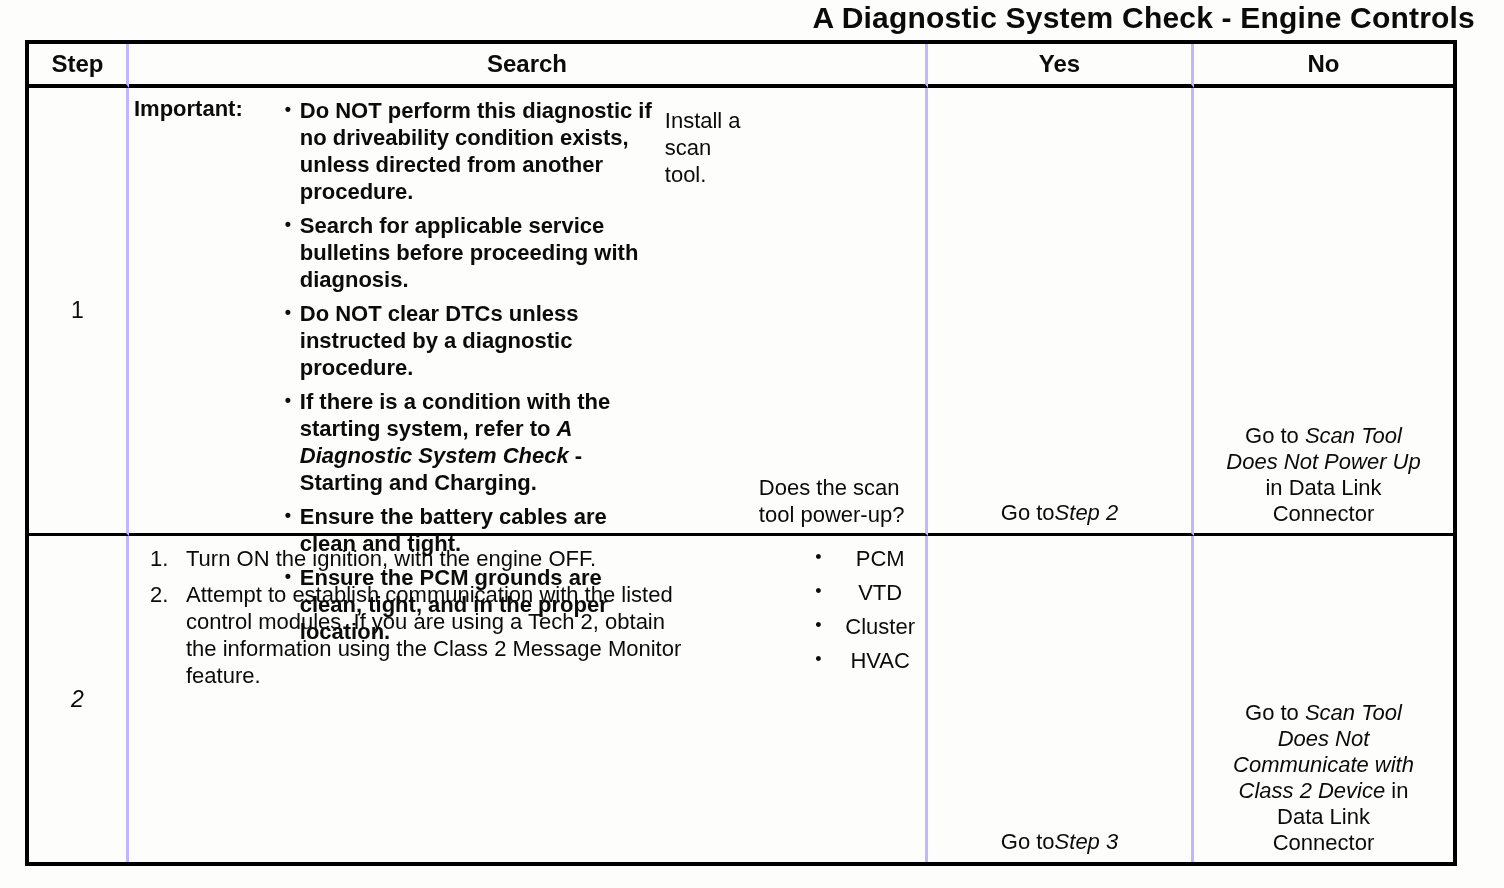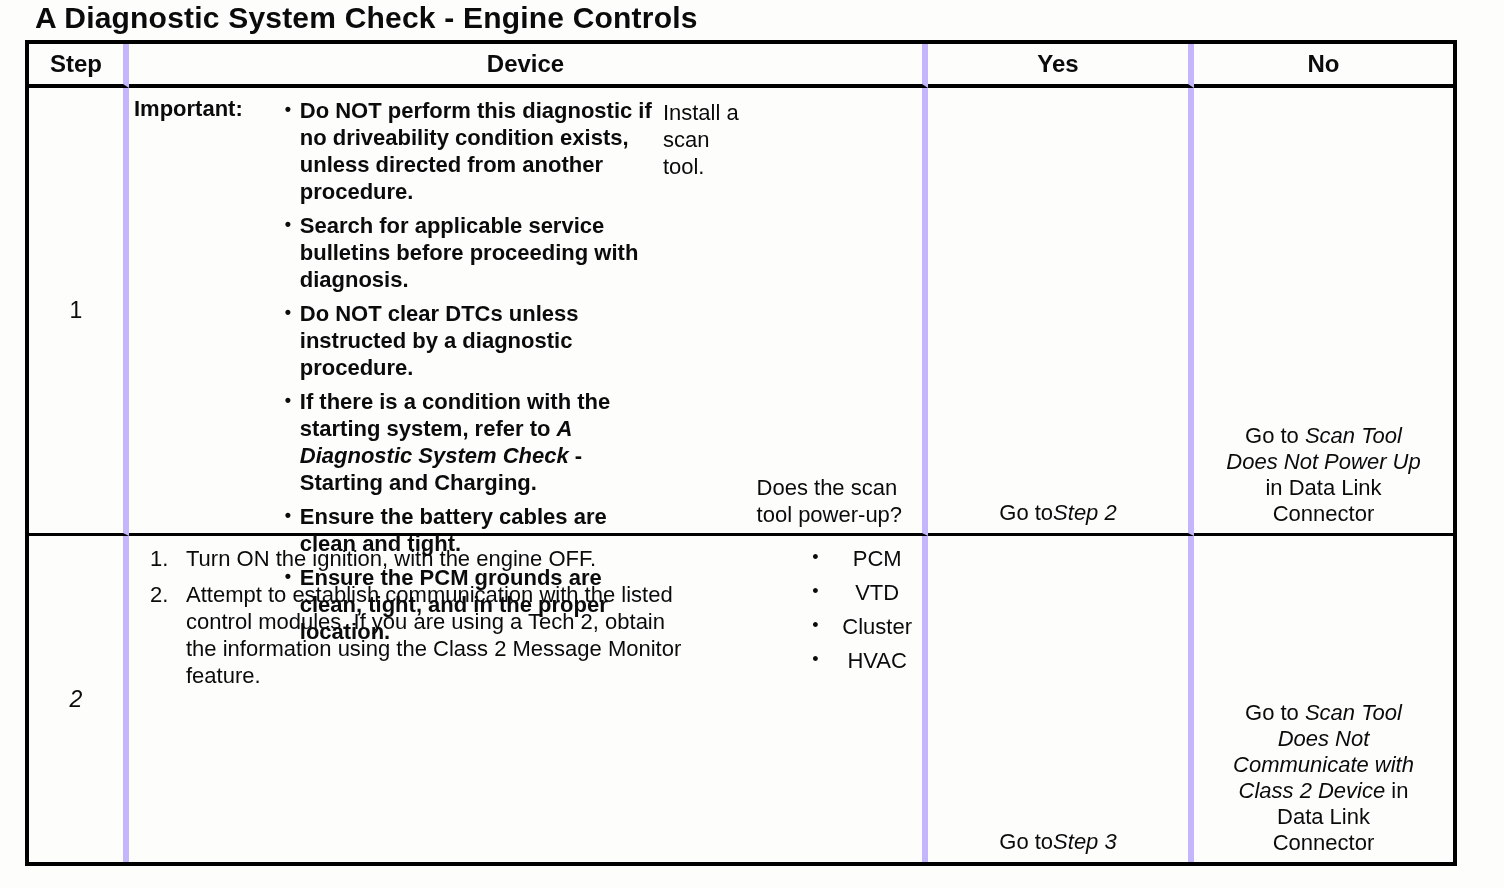--- a/index.html
+++ b/index.html
@@ -7,48 +7,48 @@
   body {
     width: 1504px; height: 888px;
     font-family: "Liberation Sans", sans-serif;
     color: #0b0b0b;
     position: relative;
     overflow: hidden;
   }
   .page { position: absolute; inset: 0; background: #fdfdfc; }
 
   .doc-title {
-    position: absolute; top: 1px; left: 35px; width: 1432px;
-    text-align: left;
+    position: absolute; top: 1px; left: 43px; width: 1432px;
+    text-align: right;
     font-size: 30px; font-weight: bold;
     letter-spacing: 0.2px;
   }
 
   .dtable {
     position: absolute; top: 40px; left: 25px;
     width: 1432px; height: 826px;
     border: 4px solid #000;
     display: grid;
     grid-template-columns: 100px 799px 266px 1fr;
     grid-template-rows: 44px 448px 1fr;
     background: #fdfdfc;
   }
-  .cell { border-right: 6px solid #c4b5fd; border-bottom: 3px solid #000; }
+  .cell { border-right: 3px solid #c4b5fd; border-bottom: 3px solid #000; }
   .cell.last-col { border-right: none; }
   .cell.last-row { border-bottom: none; }
   .cell.hdr { border-bottom: 4px solid #000; display: flex; align-items: center; justify-content: center; font-weight: bold; font-size: 24px; }
 
   .step-cell { display: flex; align-items: center; justify-content: center; font-size: 23px; }
 
   .action-cell { padding: 7px 10px 5px 5px; font-size: 22px; line-height: 27px; display: flex; flex-direction: row; }
   .imp { font-weight: bold; margin-bottom: 4px; }
   ul.bullets { list-style: none; margin: 2px 0 0 0; font-weight: bold; }
   ul.bullets > li { position: relative; padding-left: 57px; margin-bottom: 7px; max-width: 790px; }
   ul.bullets > li::before { content: "\2022"; position: absolute; left: 42px; top: -1px; font-size: 18px; }
-  .plain-line { margin-top: 4px; }
+  .plain-line { margin-top: 12px; }
   .q-line { margin-top: 6px; }
 
   ol.numsteps { list-style: none; counter-reset: n; margin: 2px 0 0 0; }
   ol.numsteps > li { counter-increment: n; position: relative; padding-left: 52px; margin-bottom: 9px; max-width: 790px; }
   ol.numsteps > li::before { content: counter(n) "."; position: absolute; left: 16px; }
   ul.modules { list-style: none; margin: 2px 0 16px 0; text-align: center; }
   ul.modules > li { position: relative; padding-left: 152px; margin-bottom: 7px; }
   ul.modules > li::before { content: "\2022"; position: absolute; left: 122px; top: -1px; font-size: 18px; }
   .bottom-q { margin-top: auto; }
 
@@ -66,21 +66,21 @@
 </head>
 <body>
 
 <div class="page">
 
   <div class="doc-title">A Diagnostic System Check - Engine Controls</div>
 
   <div class="dtable">
 
     <div class="cell hdr">Step</div>
-    <div class="cell hdr">Device</div>
+    <div class="cell hdr">Search</div>
     <div class="cell hdr">Yes</div>
     <div class="cell hdr last-col">No</div>
 
     <div class="cell step-cell">
         <span>1</span>
       </div>
     <div class="cell action-cell">
       <div class="imp">Important:</div>
       <ul class="bullets">
           <li><span>Do NOT perform this diagnostic if no driveability condition exists, unless directed from another procedure.</span></li>

